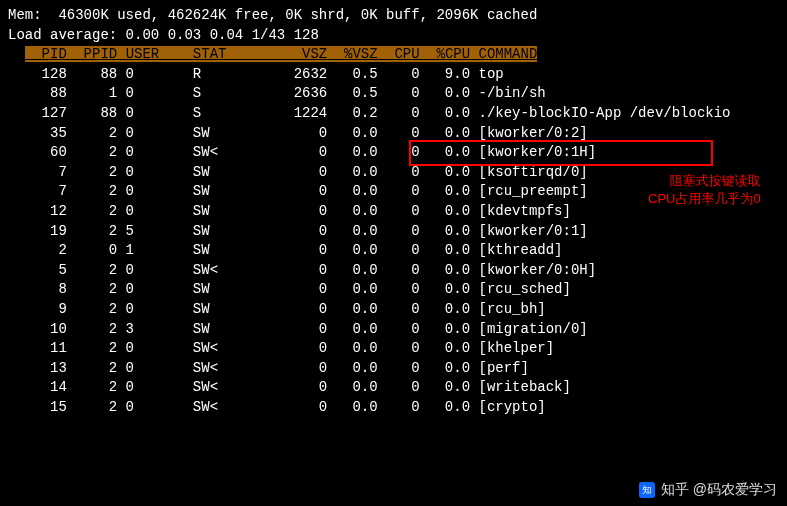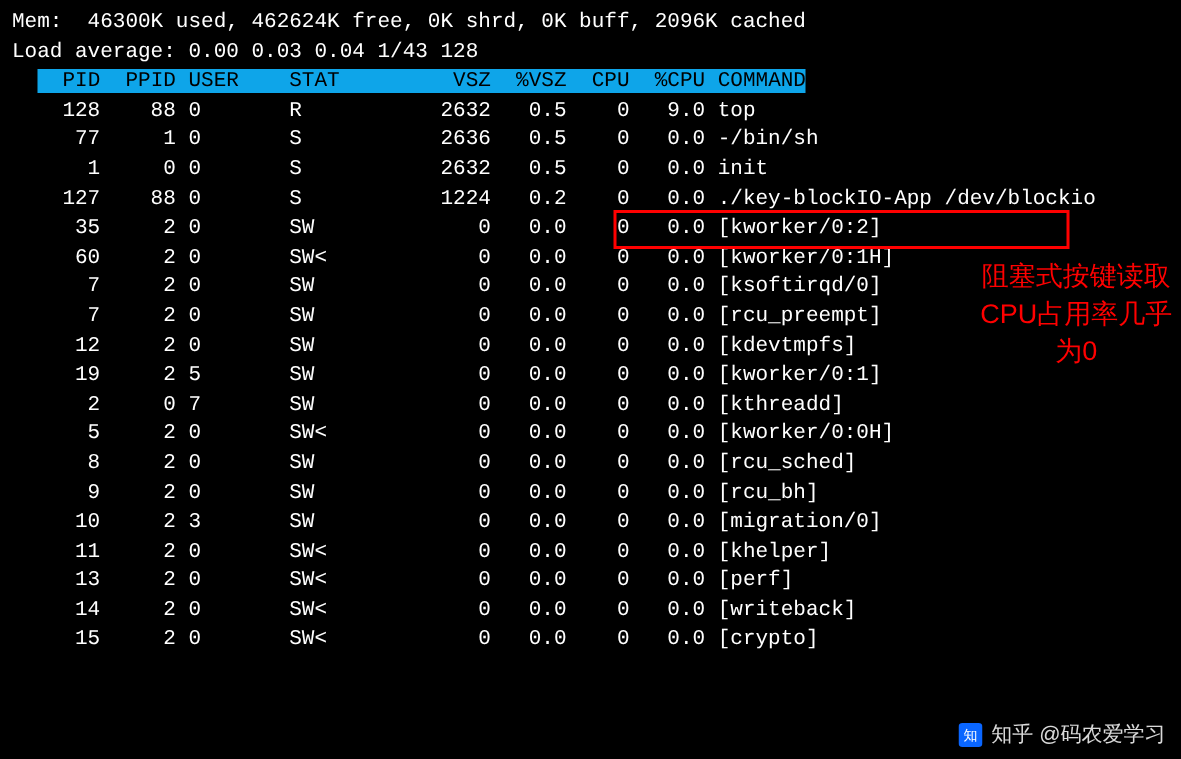--- a/index.html
+++ b/index.html
@@ -10,35 +10,35 @@
     font-family: "Consolas", "Courier New", monospace;
     font-size: 14px;
     line-height: 1.4;
     width: 787px;
     height: 506px;
     box-sizing: border-box;
     position: relative;
     overflow: hidden;
   }
   .line { white-space: pre; }
-  .header-cell { background: #0ea5e9; color: #000; }
+  .header-cell { background: #a16207; color: #000; text-decoration: underline; }
   #highlight-box {
     position: absolute;
     border: 2px solid #f00;
     background: transparent;
     pointer-events: none;
   }
   #annotation {
     position: absolute;
     color: #f00;
     font-family: "SimSun", "Microsoft YaHei", sans-serif;
-    font-size: 18px;
+    font-size: 13px;
     line-height: 1.4;
     white-space: pre-line;
-    text-align: center;
+    text-align: right;
   }
   #watermark {
     position: absolute;
     right: 10px;
     bottom: 6px;
     color: rgba(255,255,255,0.85);
     font-family: "Microsoft YaHei", sans-serif;
     font-size: 14px;
     display: flex;
     align-items: center;
@@ -47,30 +47,29 @@
   #watermark svg { display: block; }
 </style>
 </head>
 <body>
 
 <div id="terminal">
     <div class="line">Mem:  46300K used, 462624K free, 0K shrd, 0K buff, 2096K cached</div>
     <div class="line">Load average: 0.00 0.03 0.04 1/43 128</div>
     <div class="line">  <span class="header-cell">  PID  PPID USER    STAT         VSZ  %VSZ  CPU  %CPU COMMAND</span></div>
     <div class="line">    128    88 0       R           2632   0.5    0   9.0 top</div>
-    <div class="line">     77     1 0       S           2636   0.5    0   0.0 -/bin/sh</div>
-    <div class="line">      1     0 0       S           2632   0.5    0   0.0 init</div>
+    <div class="line">     88     1 0       S           2636   0.5    0   0.0 -/bin/sh</div>
     <div class="line">    127    88 0       S           1224   0.2    0   0.0 ./key-blockIO-App /dev/blockio</div>
     <div class="line">     35     2 0       SW             0   0.0    0   0.0 [kworker/0:2]</div>
     <div class="line">     60     2 0       SW&lt;            0   0.0    0   0.0 [kworker/0:1H]</div>
     <div class="line">      7     2 0       SW             0   0.0    0   0.0 [ksoftirqd/0]</div>
     <div class="line">      7     2 0       SW             0   0.0    0   0.0 [rcu_preempt]</div>
     <div class="line">     12     2 0       SW             0   0.0    0   0.0 [kdevtmpfs]</div>
     <div class="line">     19     2 5       SW             0   0.0    0   0.0 [kworker/0:1]</div>
-    <div class="line">      2     0 7       SW             0   0.0    0   0.0 [kthreadd]</div>
+    <div class="line">      2     0 1       SW             0   0.0    0   0.0 [kthreadd]</div>
     <div class="line">      5     2 0       SW&lt;            0   0.0    0   0.0 [kworker/0:0H]</div>
     <div class="line">      8     2 0       SW             0   0.0    0   0.0 [rcu_sched]</div>
     <div class="line">      9     2 0       SW             0   0.0    0   0.0 [rcu_bh]</div>
     <div class="line">     10     2 3       SW             0   0.0    0   0.0 [migration/0]</div>
     <div class="line">     11     2 0       SW&lt;            0   0.0    0   0.0 [khelper]</div>
     <div class="line">     13     2 0       SW&lt;            0   0.0    0   0.0 [perf]</div>
     <div class="line">     14     2 0       SW&lt;            0   0.0    0   0.0 [writeback]</div>
     <div class="line">     15     2 0       SW&lt;            0   0.0    0   0.0 [crypto]</div>
   </div>
 

